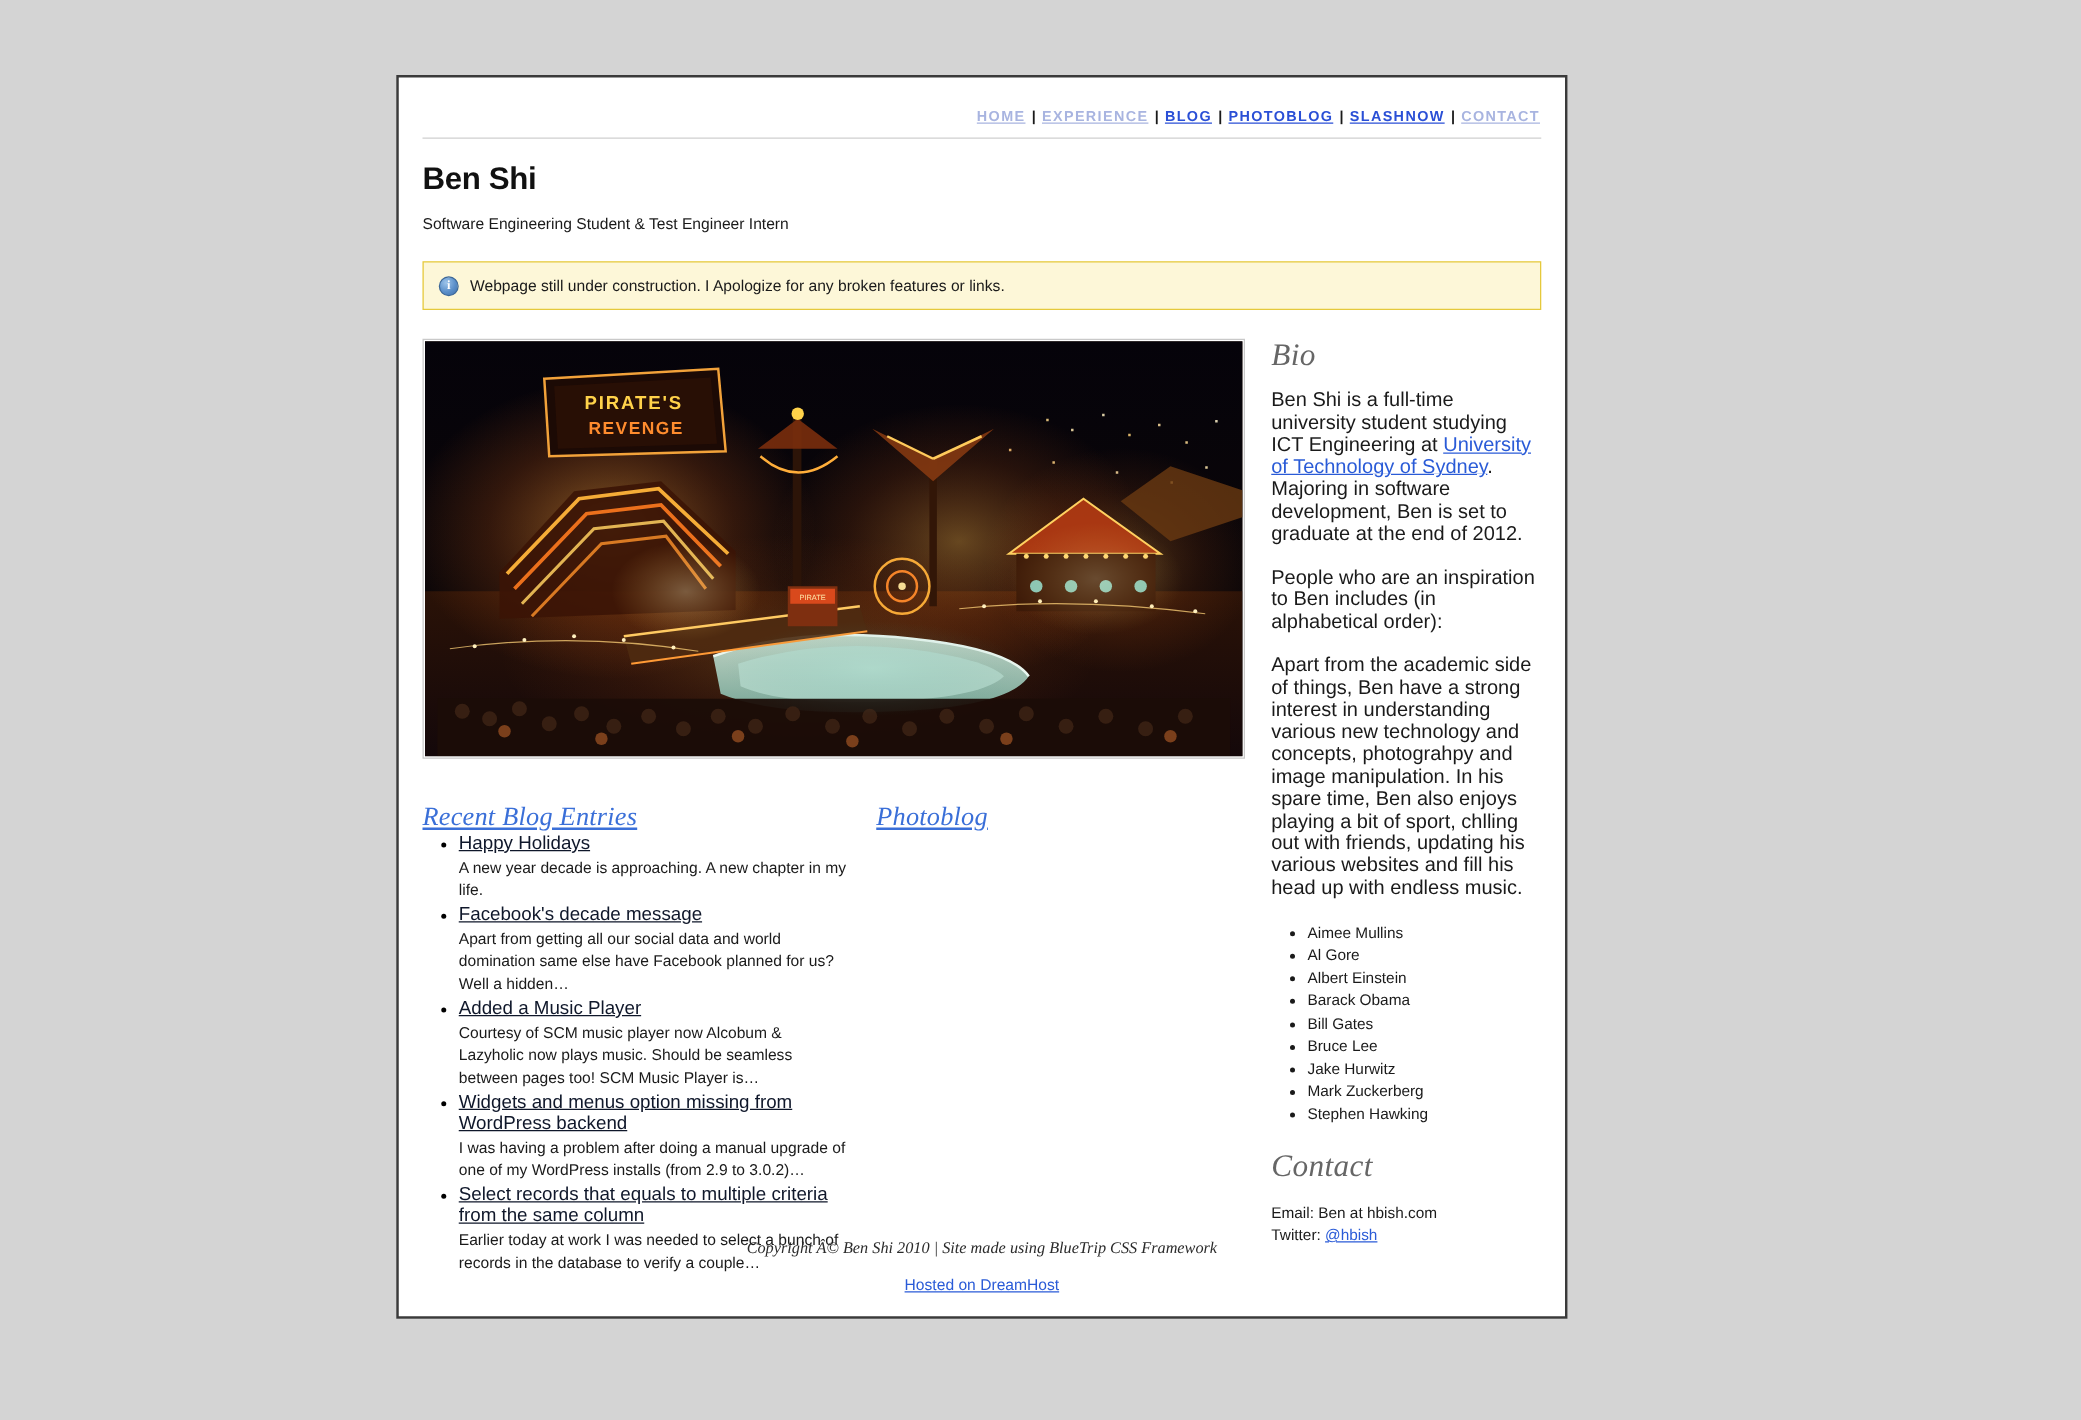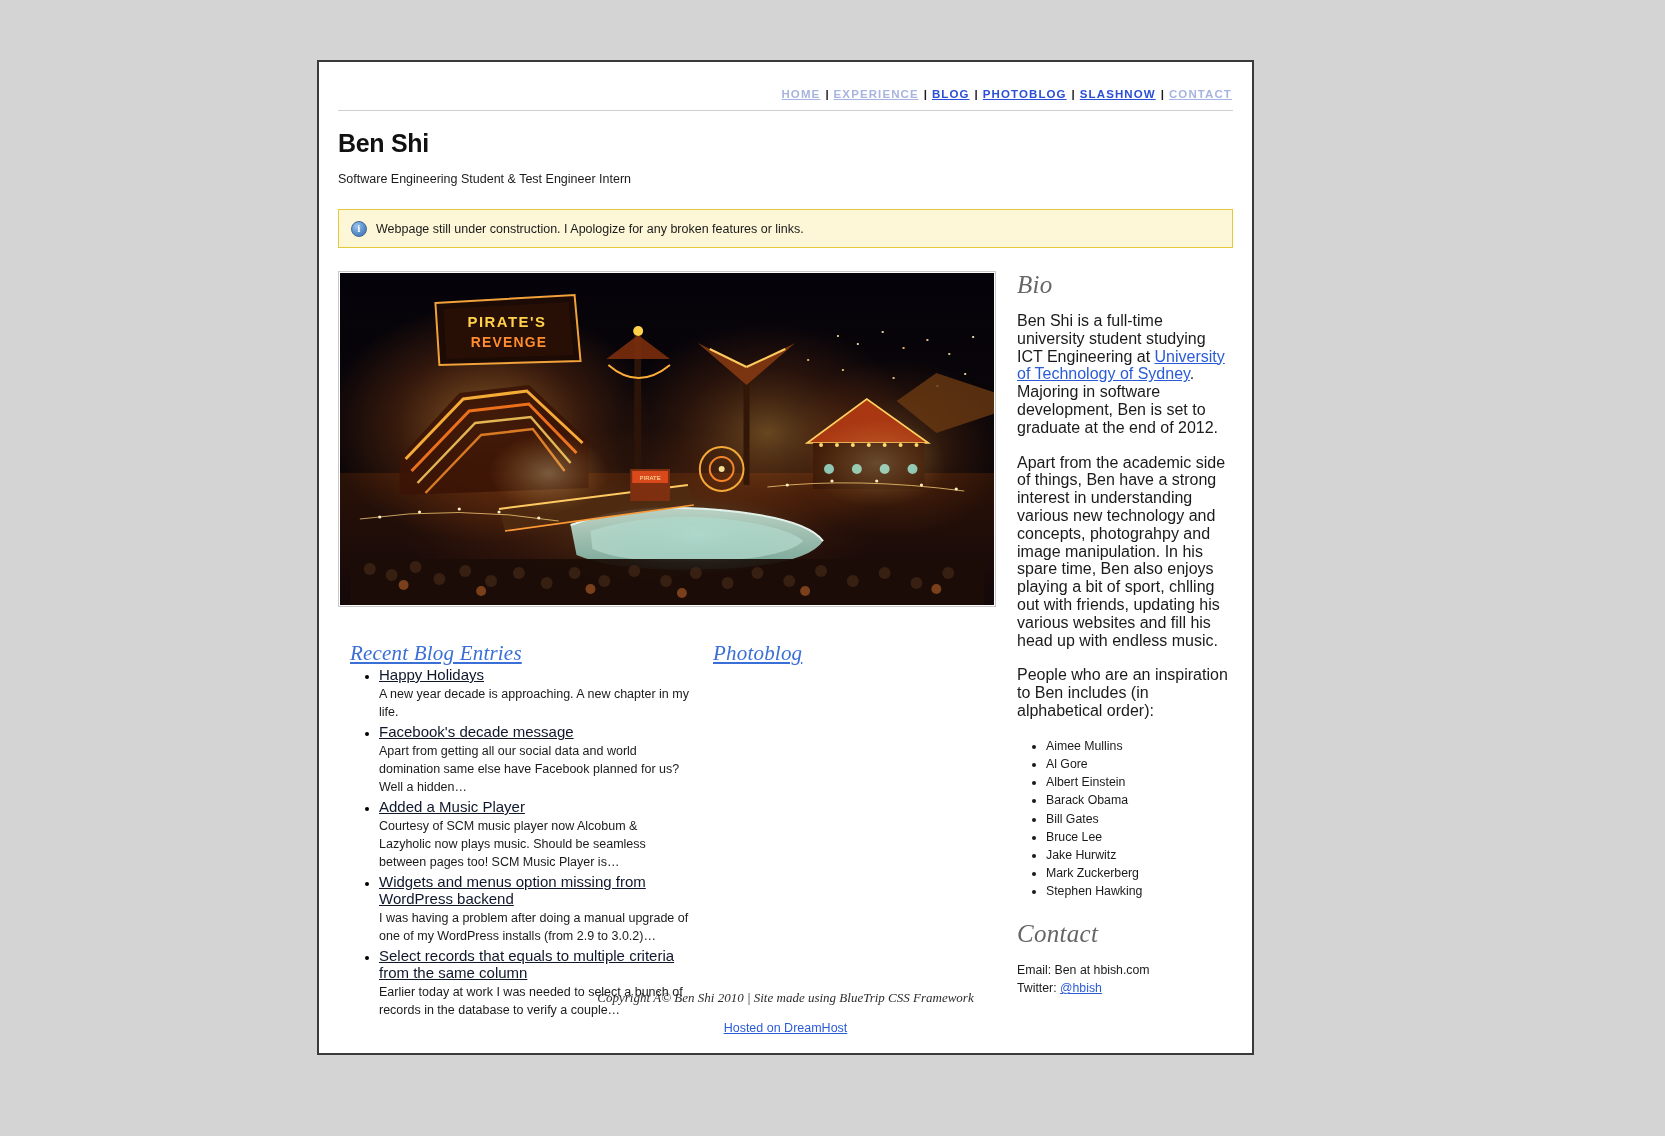--- a/index.html
+++ b/index.html
@@ -130,21 +130,20 @@
     height: 332px;
     overflow: hidden;
     background: #120703;
   }
   .photo svg { display: block; width: 100%; height: 100%; }
 
   
   .under-photo {
     display: flex;
     margin-top: 34px;
-    margin-left: 12px;
   }
   .blogcol { width: 340px; flex: 0 0 340px; }
   .photocol { width: 300px; flex: 0 0 300px; padding-left: 23px; }
 
   .fancy-head {
     font-family: "Liberation Serif", serif;
     font-style: italic;
     font-size: 21px;
     color: #3a6fd8;
     text-decoration: underline;
@@ -476,23 +475,23 @@
             </div>
 
           </div>
         </div>
 
         <div class="col-right">
           <div class="side-head">Bio</div>
 
           <p class="side-p"><span>Ben Shi is a full-time university student studying ICT Engineering at </span><a href="#">University of Technology of Sydney</a><span>. Majoring in software development, Ben is set to graduate at the end of 2012.</span></p>
 
+          <p class="side-p">People who are an inspiration to Ben includes (in alphabetical order):</p>
+
           <p class="side-p">Apart from the academic side of things, Ben have a strong interest in understanding various new technology and concepts, photograhpy and image manipulation. In his spare time, Ben also enjoys playing a bit of sport, chlling out with friends, updating his various websites and fill his head up with endless music.</p>
-
-          <p class="side-p">People who are an inspiration to Ben includes (in alphabetical order):</p>
 
           <ul class="people">
             <li>Aimee Mullins</li>
             <li>Al Gore</li>
             <li>Albert Einstein</li>
             <li>Barack Obama</li>
             <li>Bill Gates</li>
             <li>Bruce Lee</li>
             <li>Jake Hurwitz</li>
             <li>Mark Zuckerberg</li>

